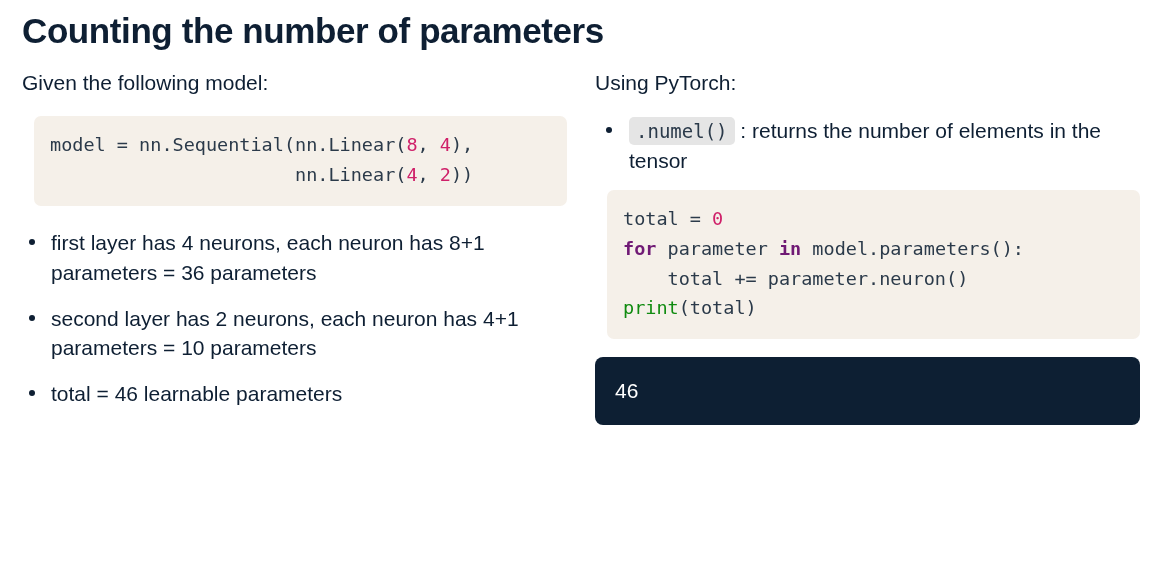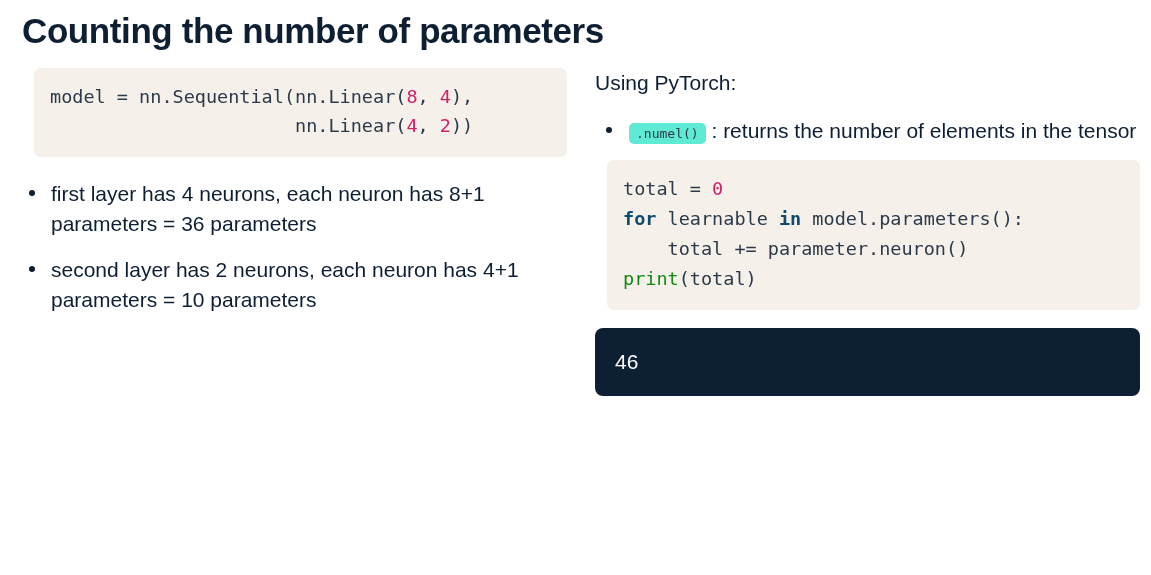--- a/index.html
+++ b/index.html
@@ -64,21 +64,21 @@
     font-size: 18.5px;
     line-height: 1.62;
     color: #2b3a4a;
     white-space: pre;
     margin: 0 0 18px 12px;
     overflow: hidden;
   }
   .codeblock.left-code  { margin-bottom: 22px; }
 
   .tok-num  { color: #cf2069; }
-  .tok-kw   { color: #0c4a6e; font-weight: bold; }
+  .tok-kw   { color: #701a75; font-weight: bold; }
   .tok-fn   { color: #108b10; }
 
   ul.bullets {
     list-style: none;
     margin: 0;
     padding: 0;
   }
   ul.bullets li {
     position: relative;
     font-size: 21px;
@@ -103,22 +103,22 @@
     padding-left: 34px;
     max-width: 545px;
     margin-bottom: 14px;
   }
   ul.bullets.right-bullets li::before {
     left: 11px;
   }
 
   .inline-code {
     font-family: "DejaVu Sans Mono", monospace;
-    font-size: 13px;
-    background: #5eead4;
+    font-size: 19px;
+    background: #e5e5e5;
     border-radius: 5px;
     padding: 3px 7px;
     color: #2b3a4a;
   }
 
   .output-box {
     background: #0d1f33;
     border-radius: 8px;
     color: #ffffff;
     font-size: 21px;
@@ -132,42 +132,44 @@
 <body>
 
 <div class="slide">
 
   <h1 class="page-title">Counting the number of parameters</h1>
 
   <div class="columns">
 
     <div class="col-left">
 
+      <p class="lead">Given the following model:</p>
 
       <div class="codeblock left-code"><span>model = nn.Sequential(nn.Linear(</span><span class="tok-num">8</span><span>, </span><span class="tok-num">4</span><span>),</span>
 <span>                      nn.Linear(</span><span class="tok-num">4</span><span>, </span><span class="tok-num">2</span><span>))</span></div>
 
 
       <ul class="bullets">
           <li>first layer has 4 neurons, each neuron has 8+1 parameters = 36 parameters</li>
           <li>second layer has 2 neurons, each neuron has 4+1 parameters = 10 parameters</li>
+          <li>total = 46 learnable parameters</li>
         </ul>
 
     </div>
 
     <div class="col-right">
 
       <p class="lead">Using PyTorch:</p>
 
       <ul class="bullets right-bullets">
           <li><span class="inline-code">.numel()</span> : returns the number of elements in the tensor</li>
         </ul>
 
       <div class="codeblock"><span>total = </span><span class="tok-num">0</span>
-<span class="tok-kw">for</span><span> learnable </span><span class="tok-kw">in</span><span> model.parameters():</span>
+<span class="tok-kw">for</span><span> parameter </span><span class="tok-kw">in</span><span> model.parameters():</span>
 <span>    total += parameter.neuron()</span>
 <span class="tok-fn">print</span><span>(total)</span></div>
 
       <div class="output-box">46</div>
 
     </div>
 
   </div>
 </div>
 

